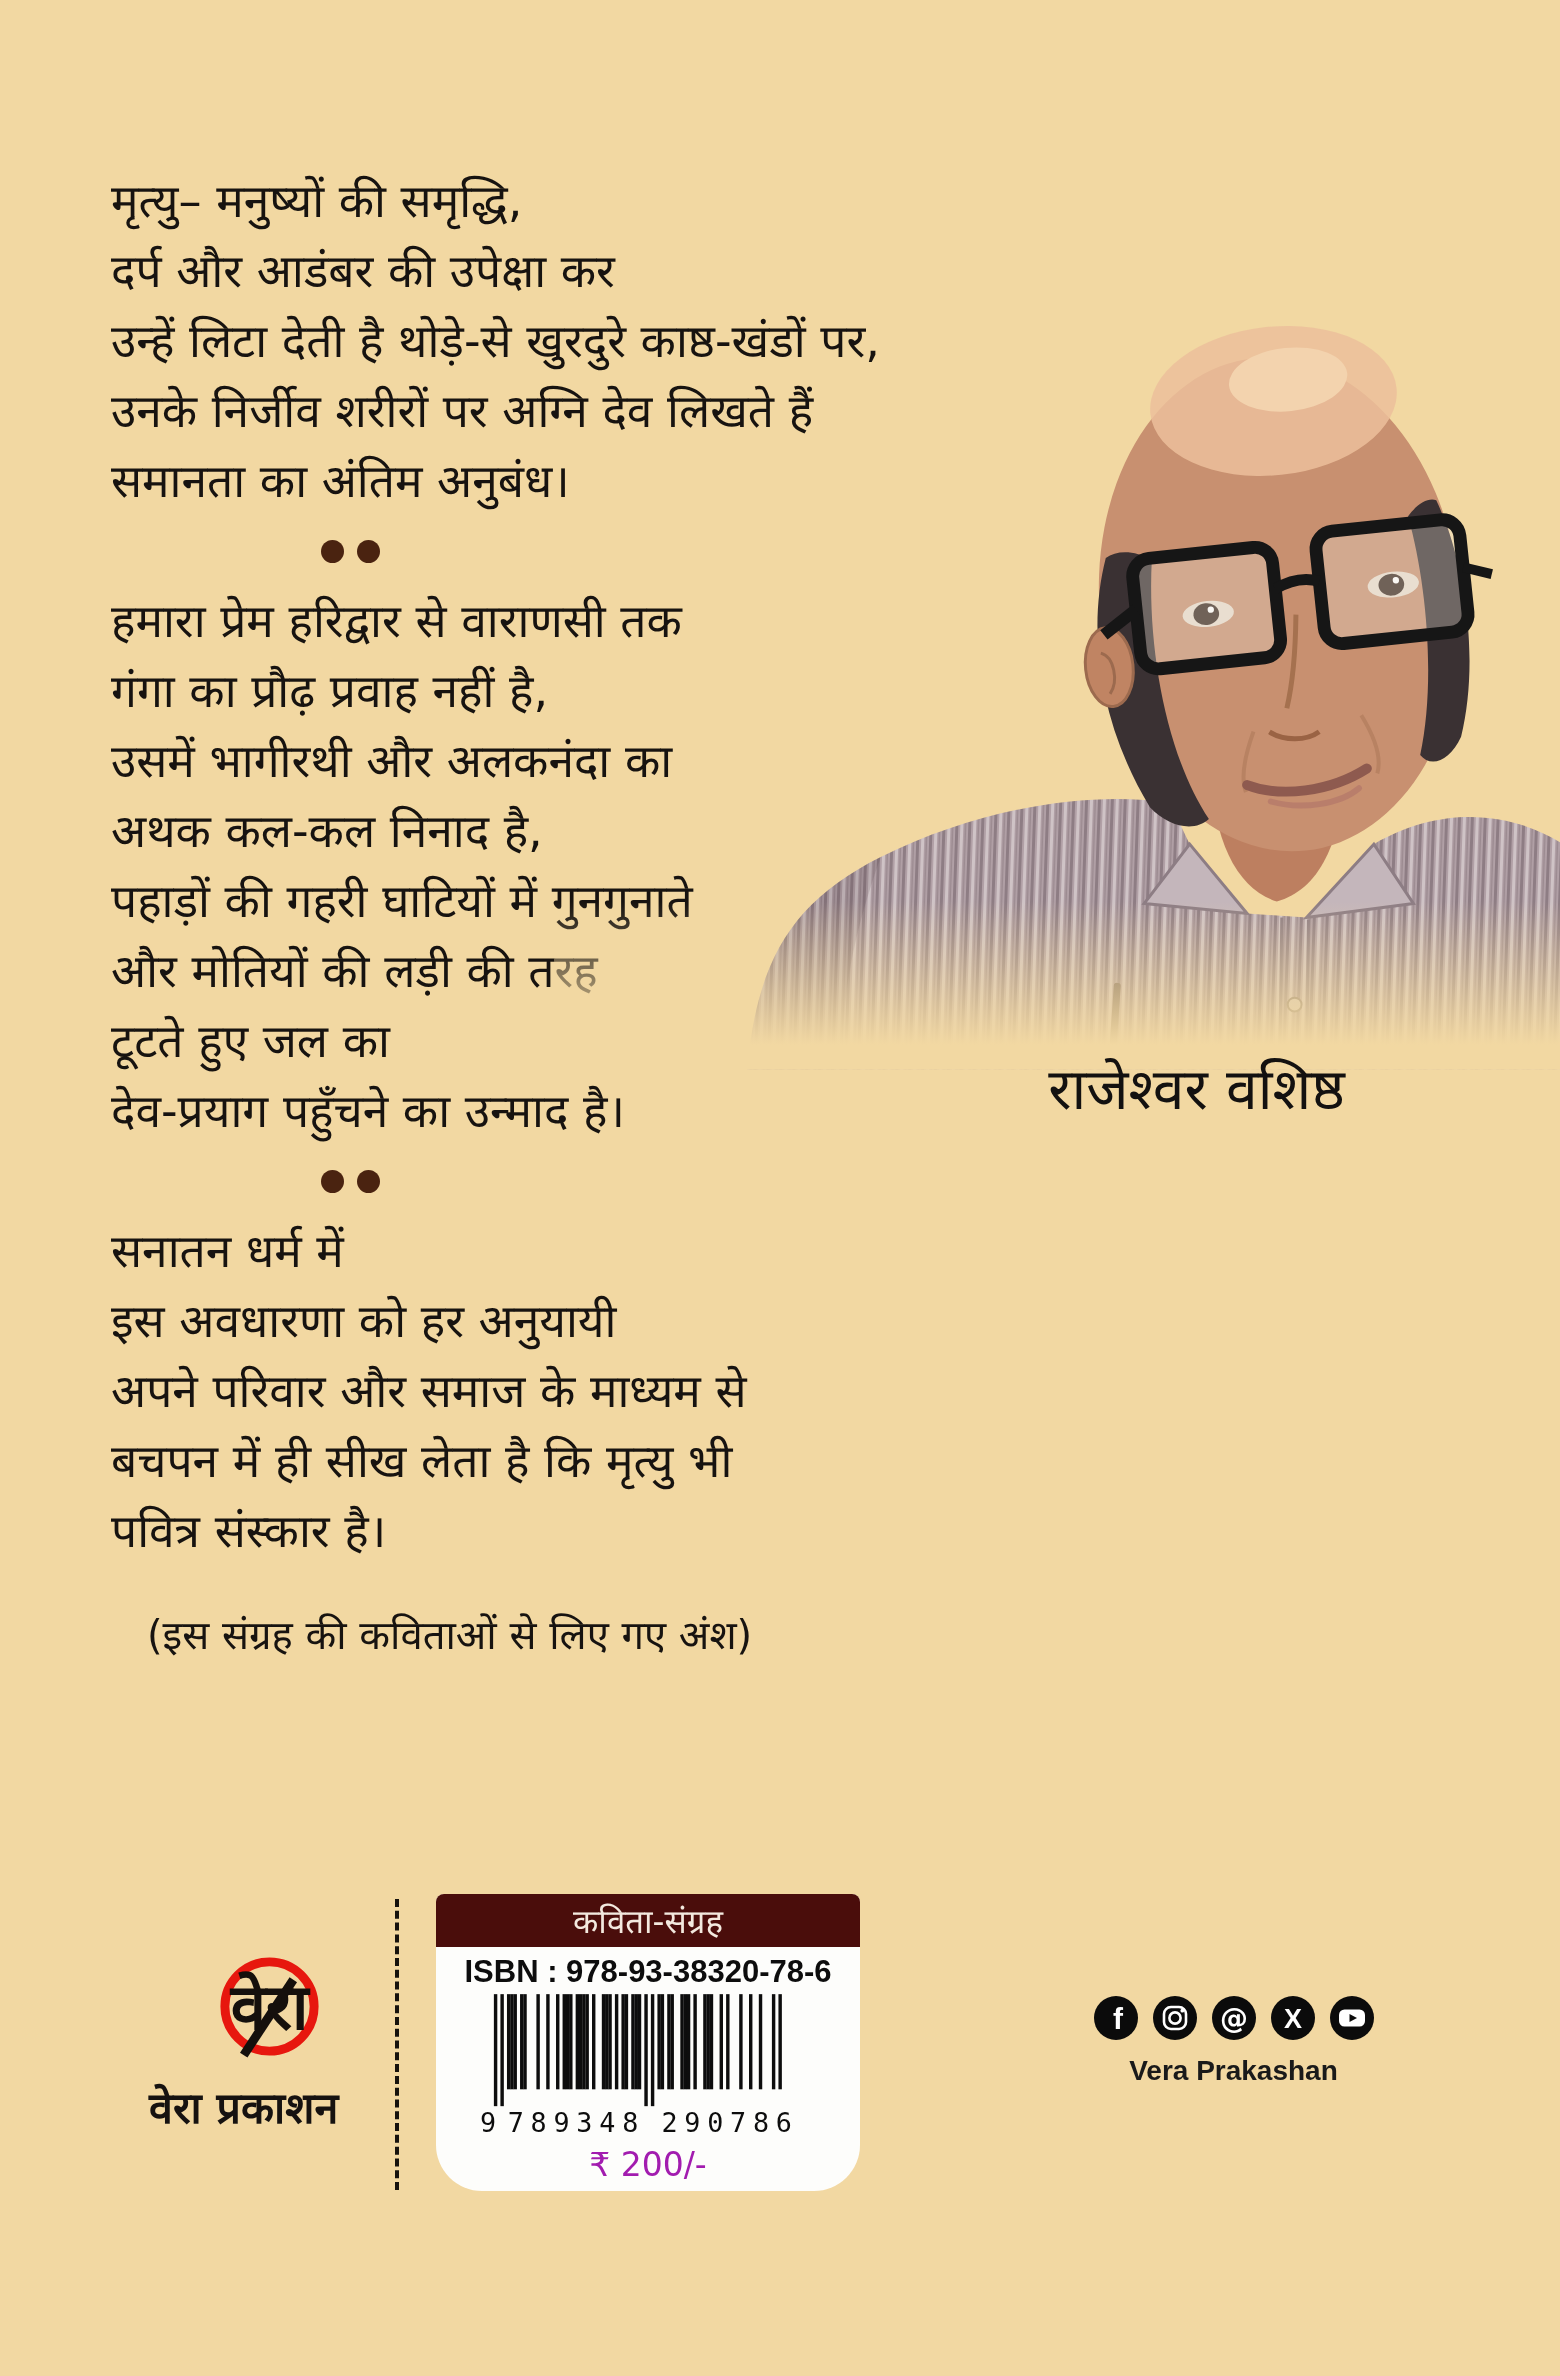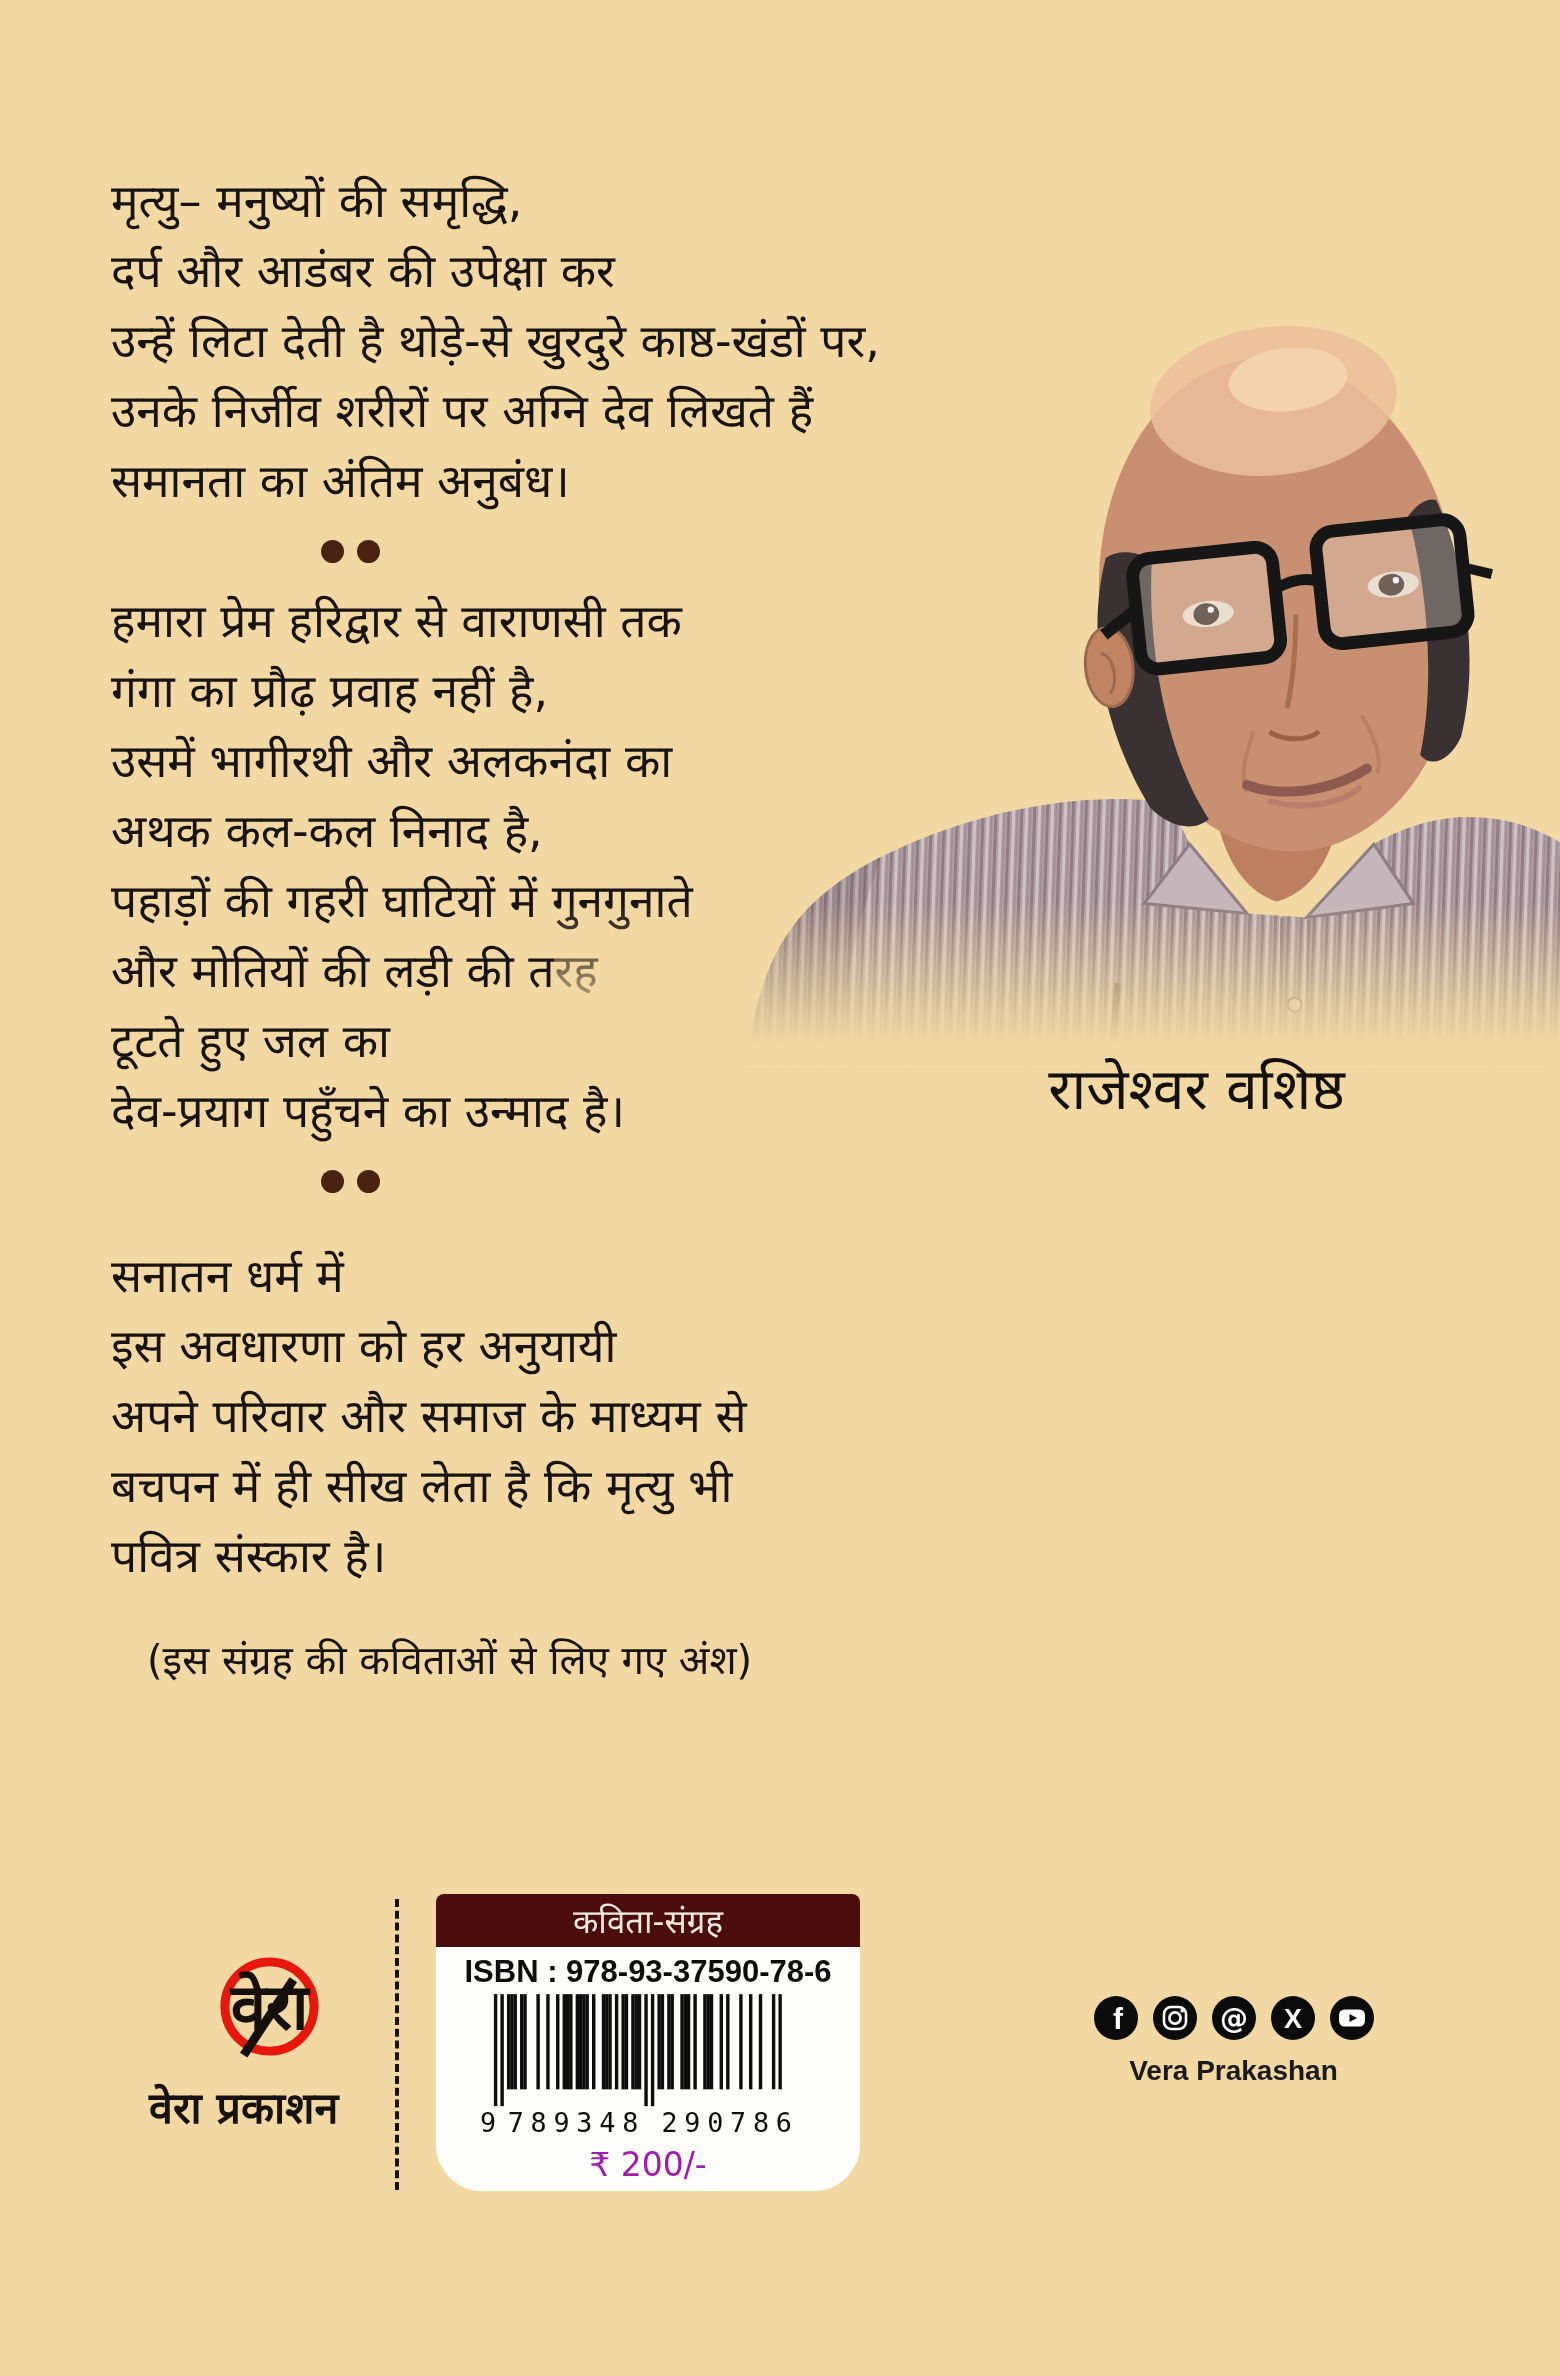--- a/index.html
+++ b/index.html
@@ -7,21 +7,21 @@
     position:relative;width:1560px;height:2376px;overflow:hidden;
     background:#f2d8a2;
     font-family:"DejaVu Sans",sans-serif;
   }
   
   .poem{position:absolute;left:111px;top:166px;color:#171310;}
   .pline{font-size:46px;line-height:70px;white-space:nowrap;}
   .sep{height:70px;display:flex;align-items:center;padding-left:210px;}
   .sep .dot{width:23px;height:23px;border-radius:50%;background:#4a2310;display:inline-block;}
   .sep .dot + .dot{margin-left:13px;}
-  .stanza3{margin-top:25px;}
+  .stanza3{}
   .note{font-size:40px;line-height:59px;margin-top:40px;margin-left:36px;white-space:nowrap;}
   
   .portrait{position:absolute;left:554px;top:149px;width:1006px;height:921px;}
   
   .author-name{
     position:absolute;left:939px;top:1048px;width:515px;text-align:center;
     font-size:57px;color:#131110;white-space:nowrap;
   }
   
   .logo-wrap{position:absolute;left:210px;top:1946px;width:119px;height:121px;}
@@ -178,21 +178,21 @@
       <line x1="84" y1="34" x2="34" y2="110" stroke="#15100c" stroke-width="9"></line>
       <text x="60" y="84" text-anchor="middle" font-size="64" font-weight="bold" font-family="DejaVu Sans, sans-serif" fill="#15100c">वेरा</text>
     </svg>
   </div>
   <div class="pub-hindi">वेरा प्रकाशन</div>
 
   <div class="divider"></div>
 
   <div class="barcode-card">
     <div class="card-header">कविता-संग्रह</div>
-    <div class="isbn-line">ISBN : 978-93-37590-78-6</div>
+    <div class="isbn-line">ISBN : 978-93-38320-78-6</div>
     <svg class="barcode-svg" id="barcode" viewBox="0 0 340 150" width="337" height="149">
         <rect x="14.00" y="0" width="3.4499999999999997" height="113"></rect>
         <rect x="20.60" y="0" width="3.4499999999999997" height="113"></rect>
         <rect x="27.20" y="0" width="3.4499999999999997" height="96"></rect>
         <rect x="30.50" y="0" width="3.4499999999999997" height="96"></rect>
         <rect x="33.80" y="0" width="3.4499999999999997" height="96"></rect>
         <rect x="40.40" y="0" width="3.4499999999999997" height="96"></rect>
         <rect x="43.70" y="0" width="3.4499999999999997" height="96"></rect>
         <rect x="56.90" y="0" width="3.4499999999999997" height="96"></rect>
         <rect x="66.80" y="0" width="3.4499999999999997" height="96"></rect>

